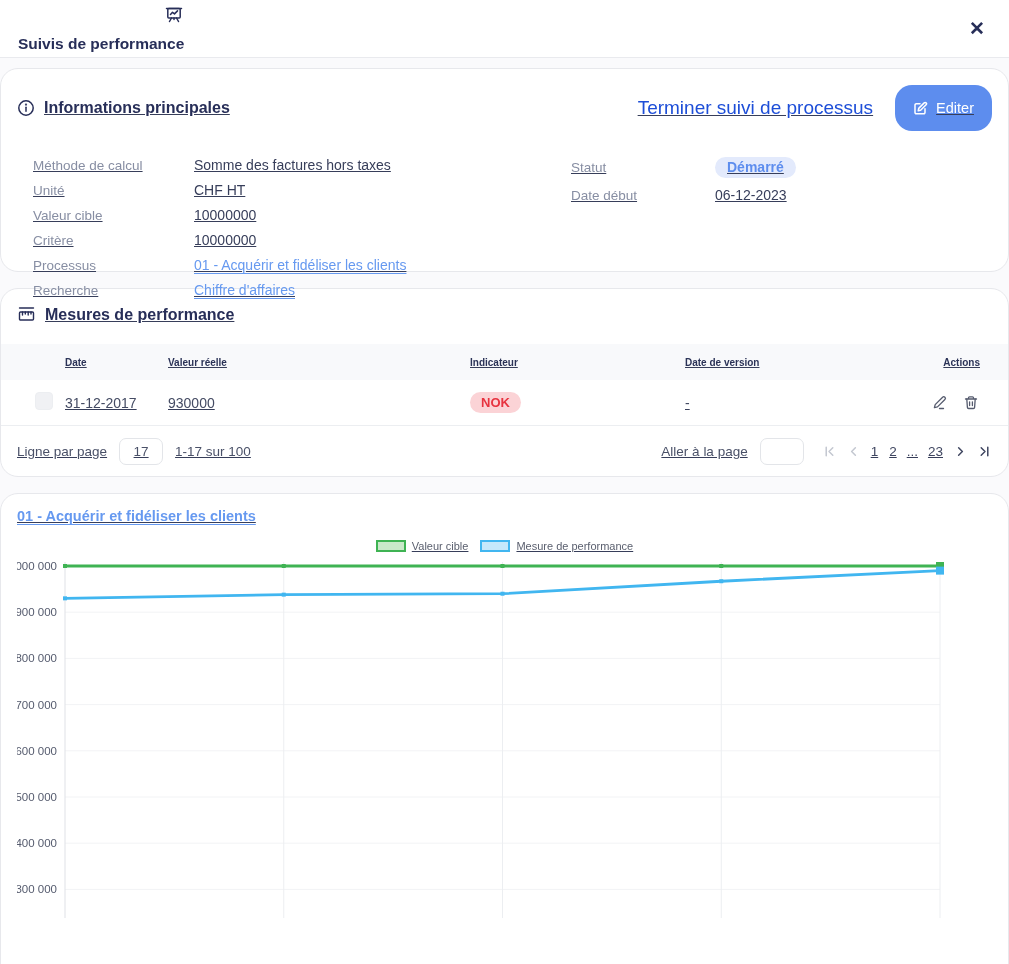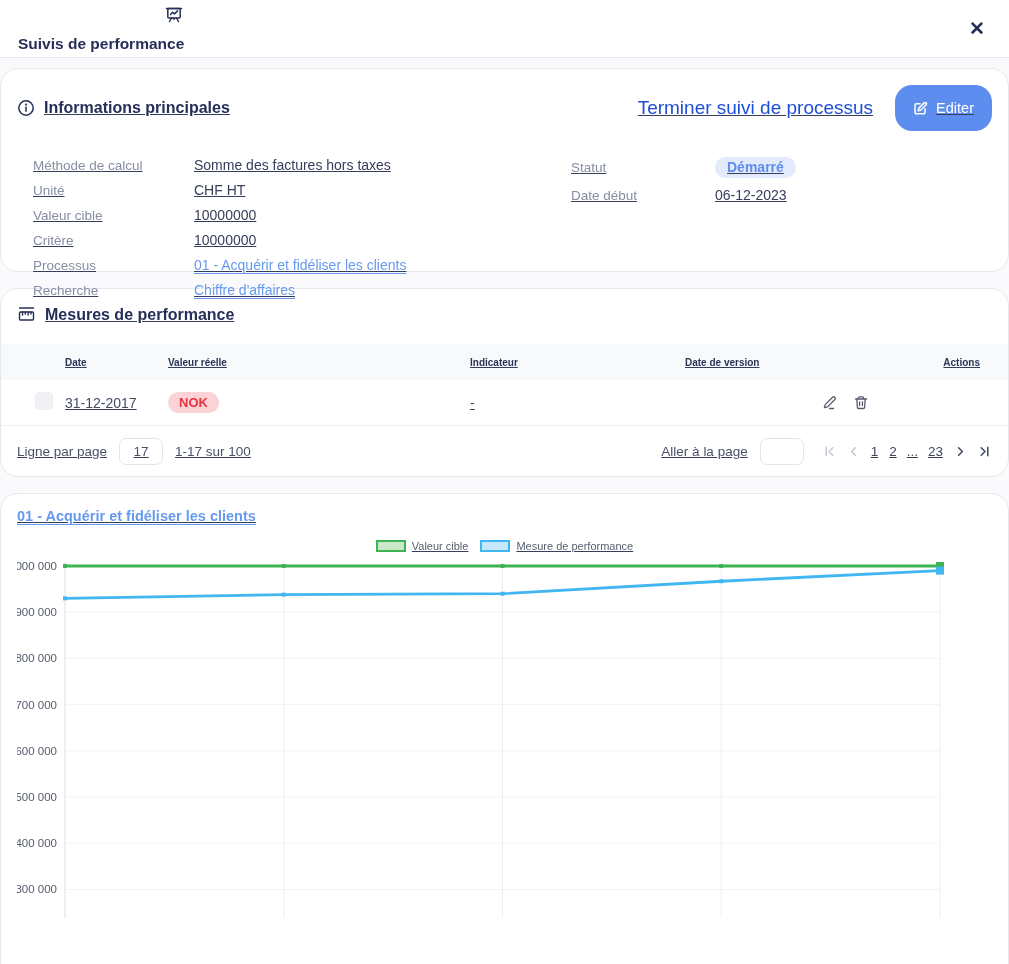--- a/index.html
+++ b/index.html
@@ -213,20 +213,21 @@
       <span class="checkbox-head"></span>
       <span>Date</span>
       <span>Valeur réelle</span>
       <span>Indicateur</span>
       <span>Date de version</span>
       <span class="t-cell-actions">Actions</span>
     </div>
     <div class="t-row t-body-row">
       <span><input type="checkbox" class="row-checkbox" style=""></span>
       <span>31-12-2017</span>
+      <span>930000</span>
       <span><span class="badge-nok">NOK</span></span>
       <span>-</span>
       <span class="t-cell-actions">
         <button class="icon-btn">
           <span class="icon">
             <svg width="18" height="18" viewBox="0 0 18 18" fill="none" stroke="#555b6e" stroke-width="1.3" stroke-linecap="round" stroke-linejoin="round">
               <path d="M12.6 3.2a1.6 1.6 0 0 1 2.3 2.3L7.5 12.9l-3.1.8.8-3.1z"></path>
               <path d="M9.5 14.5h4"></path>
             </svg>
           </span>

